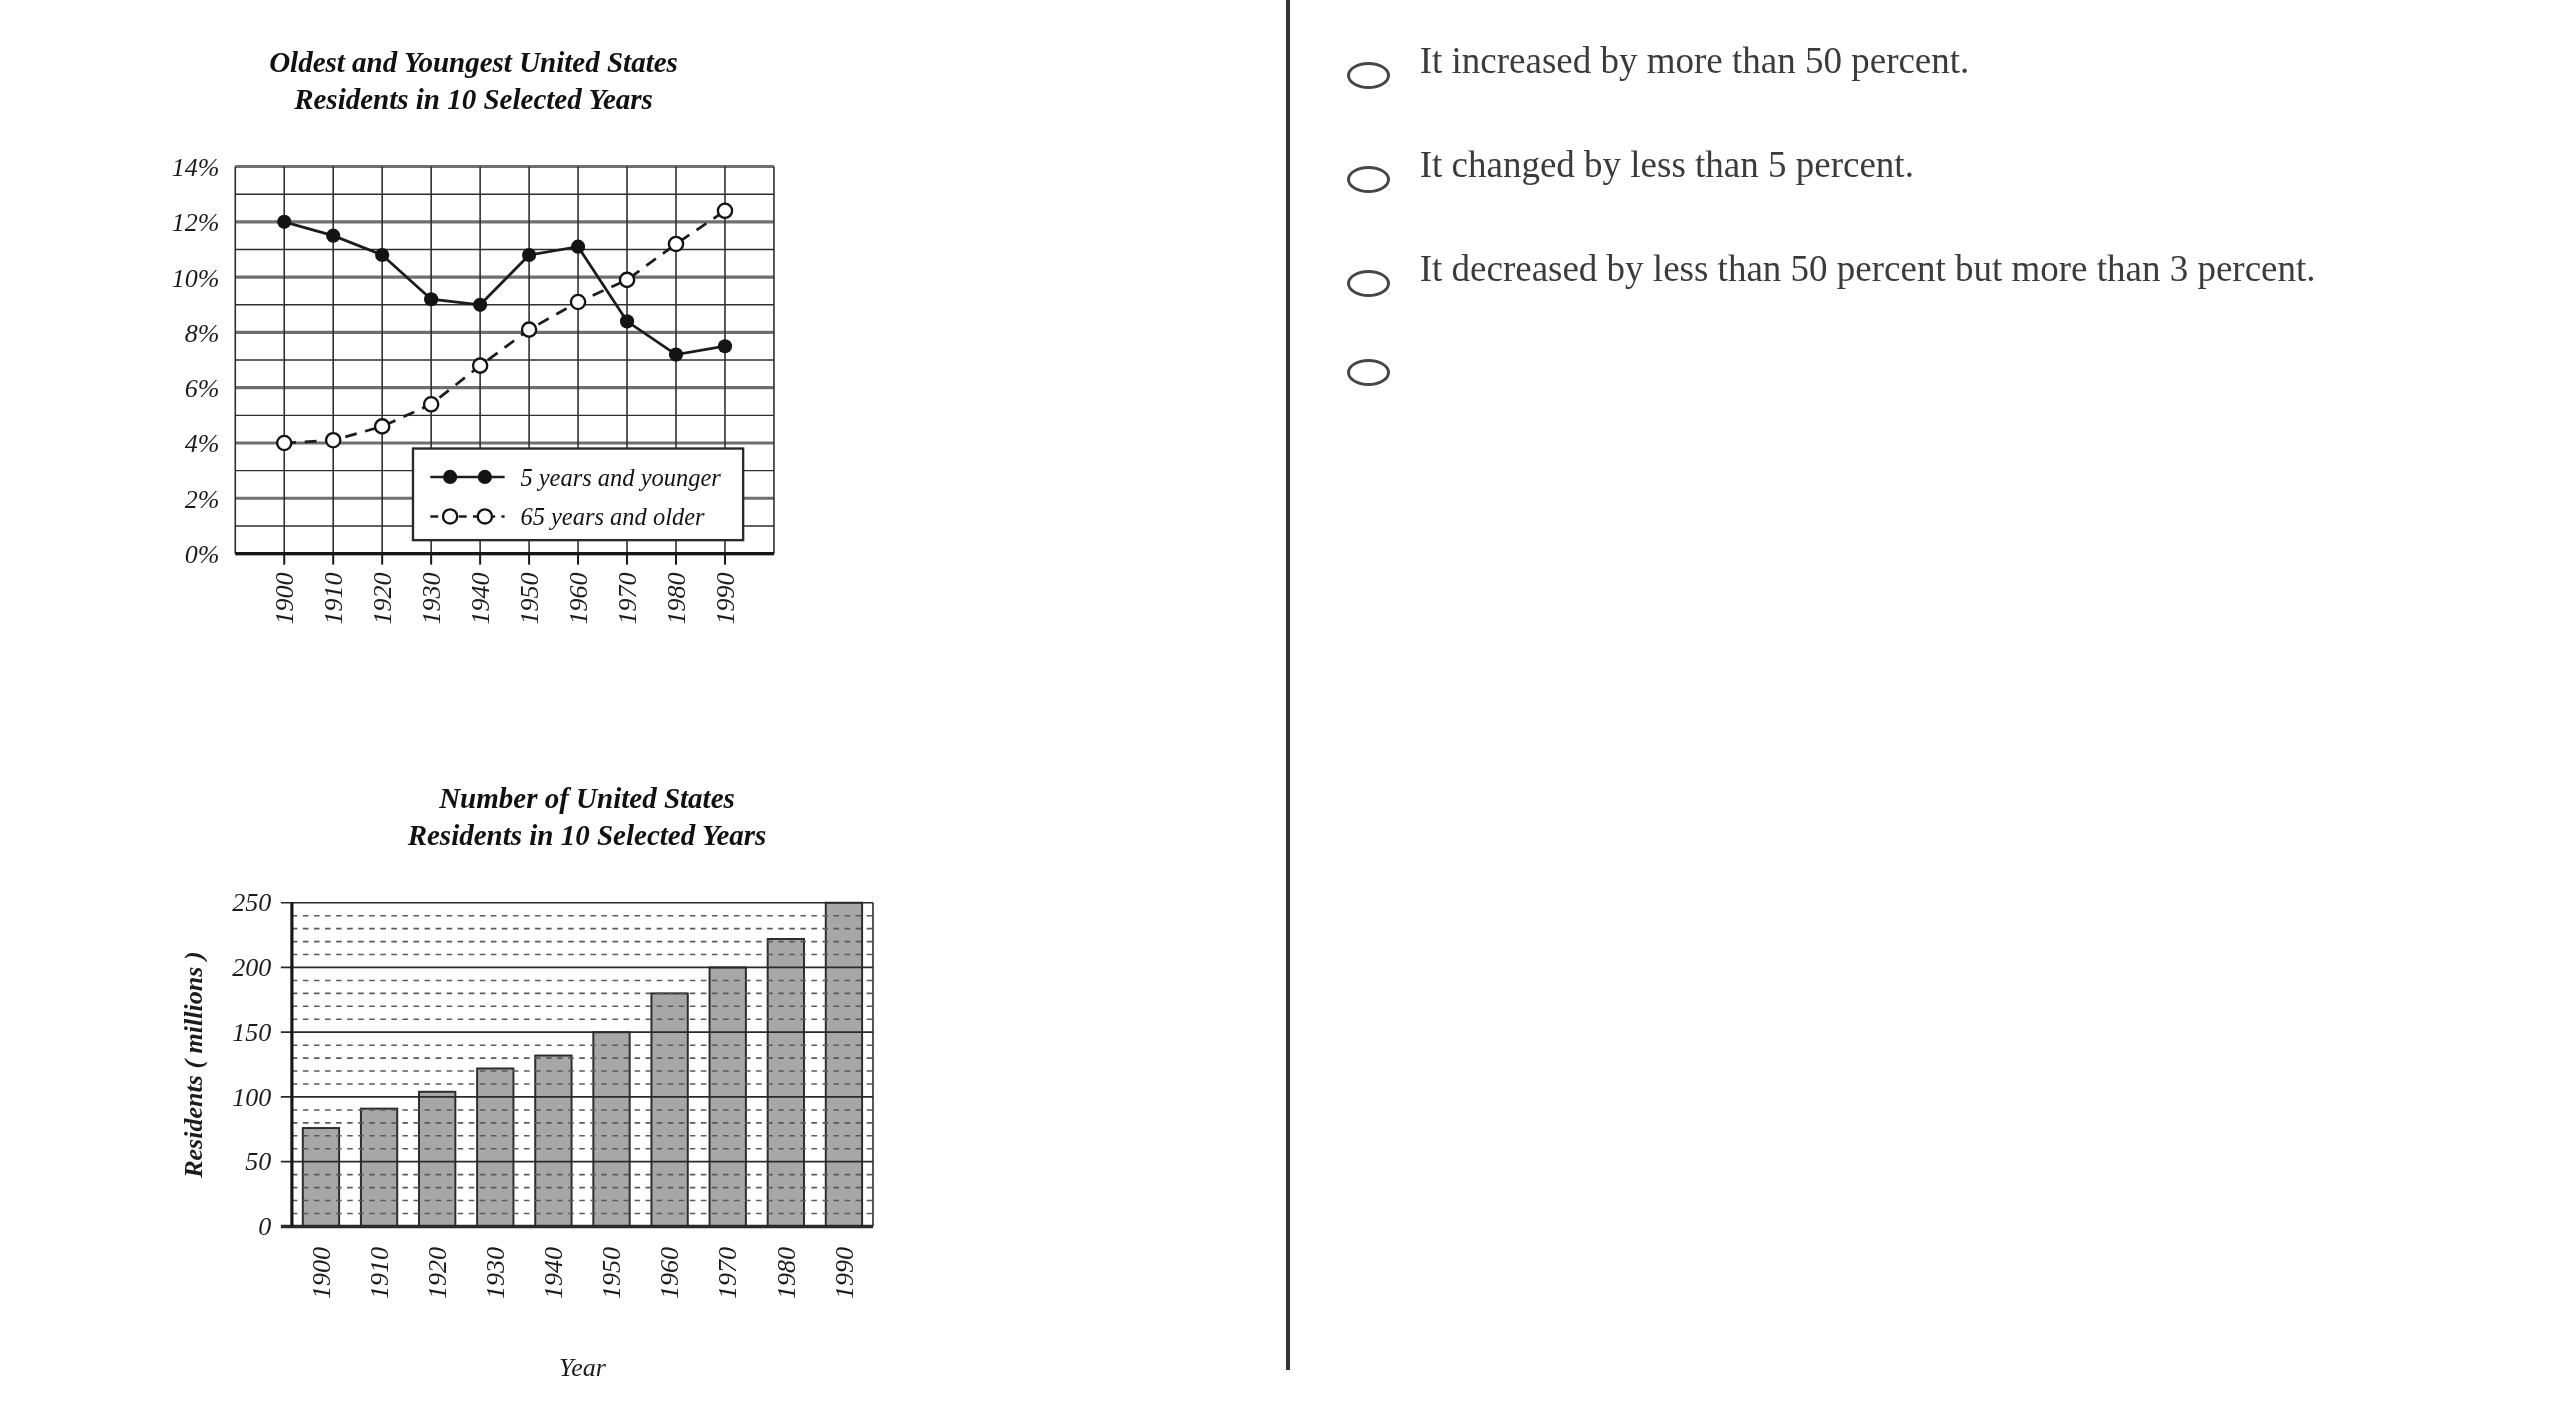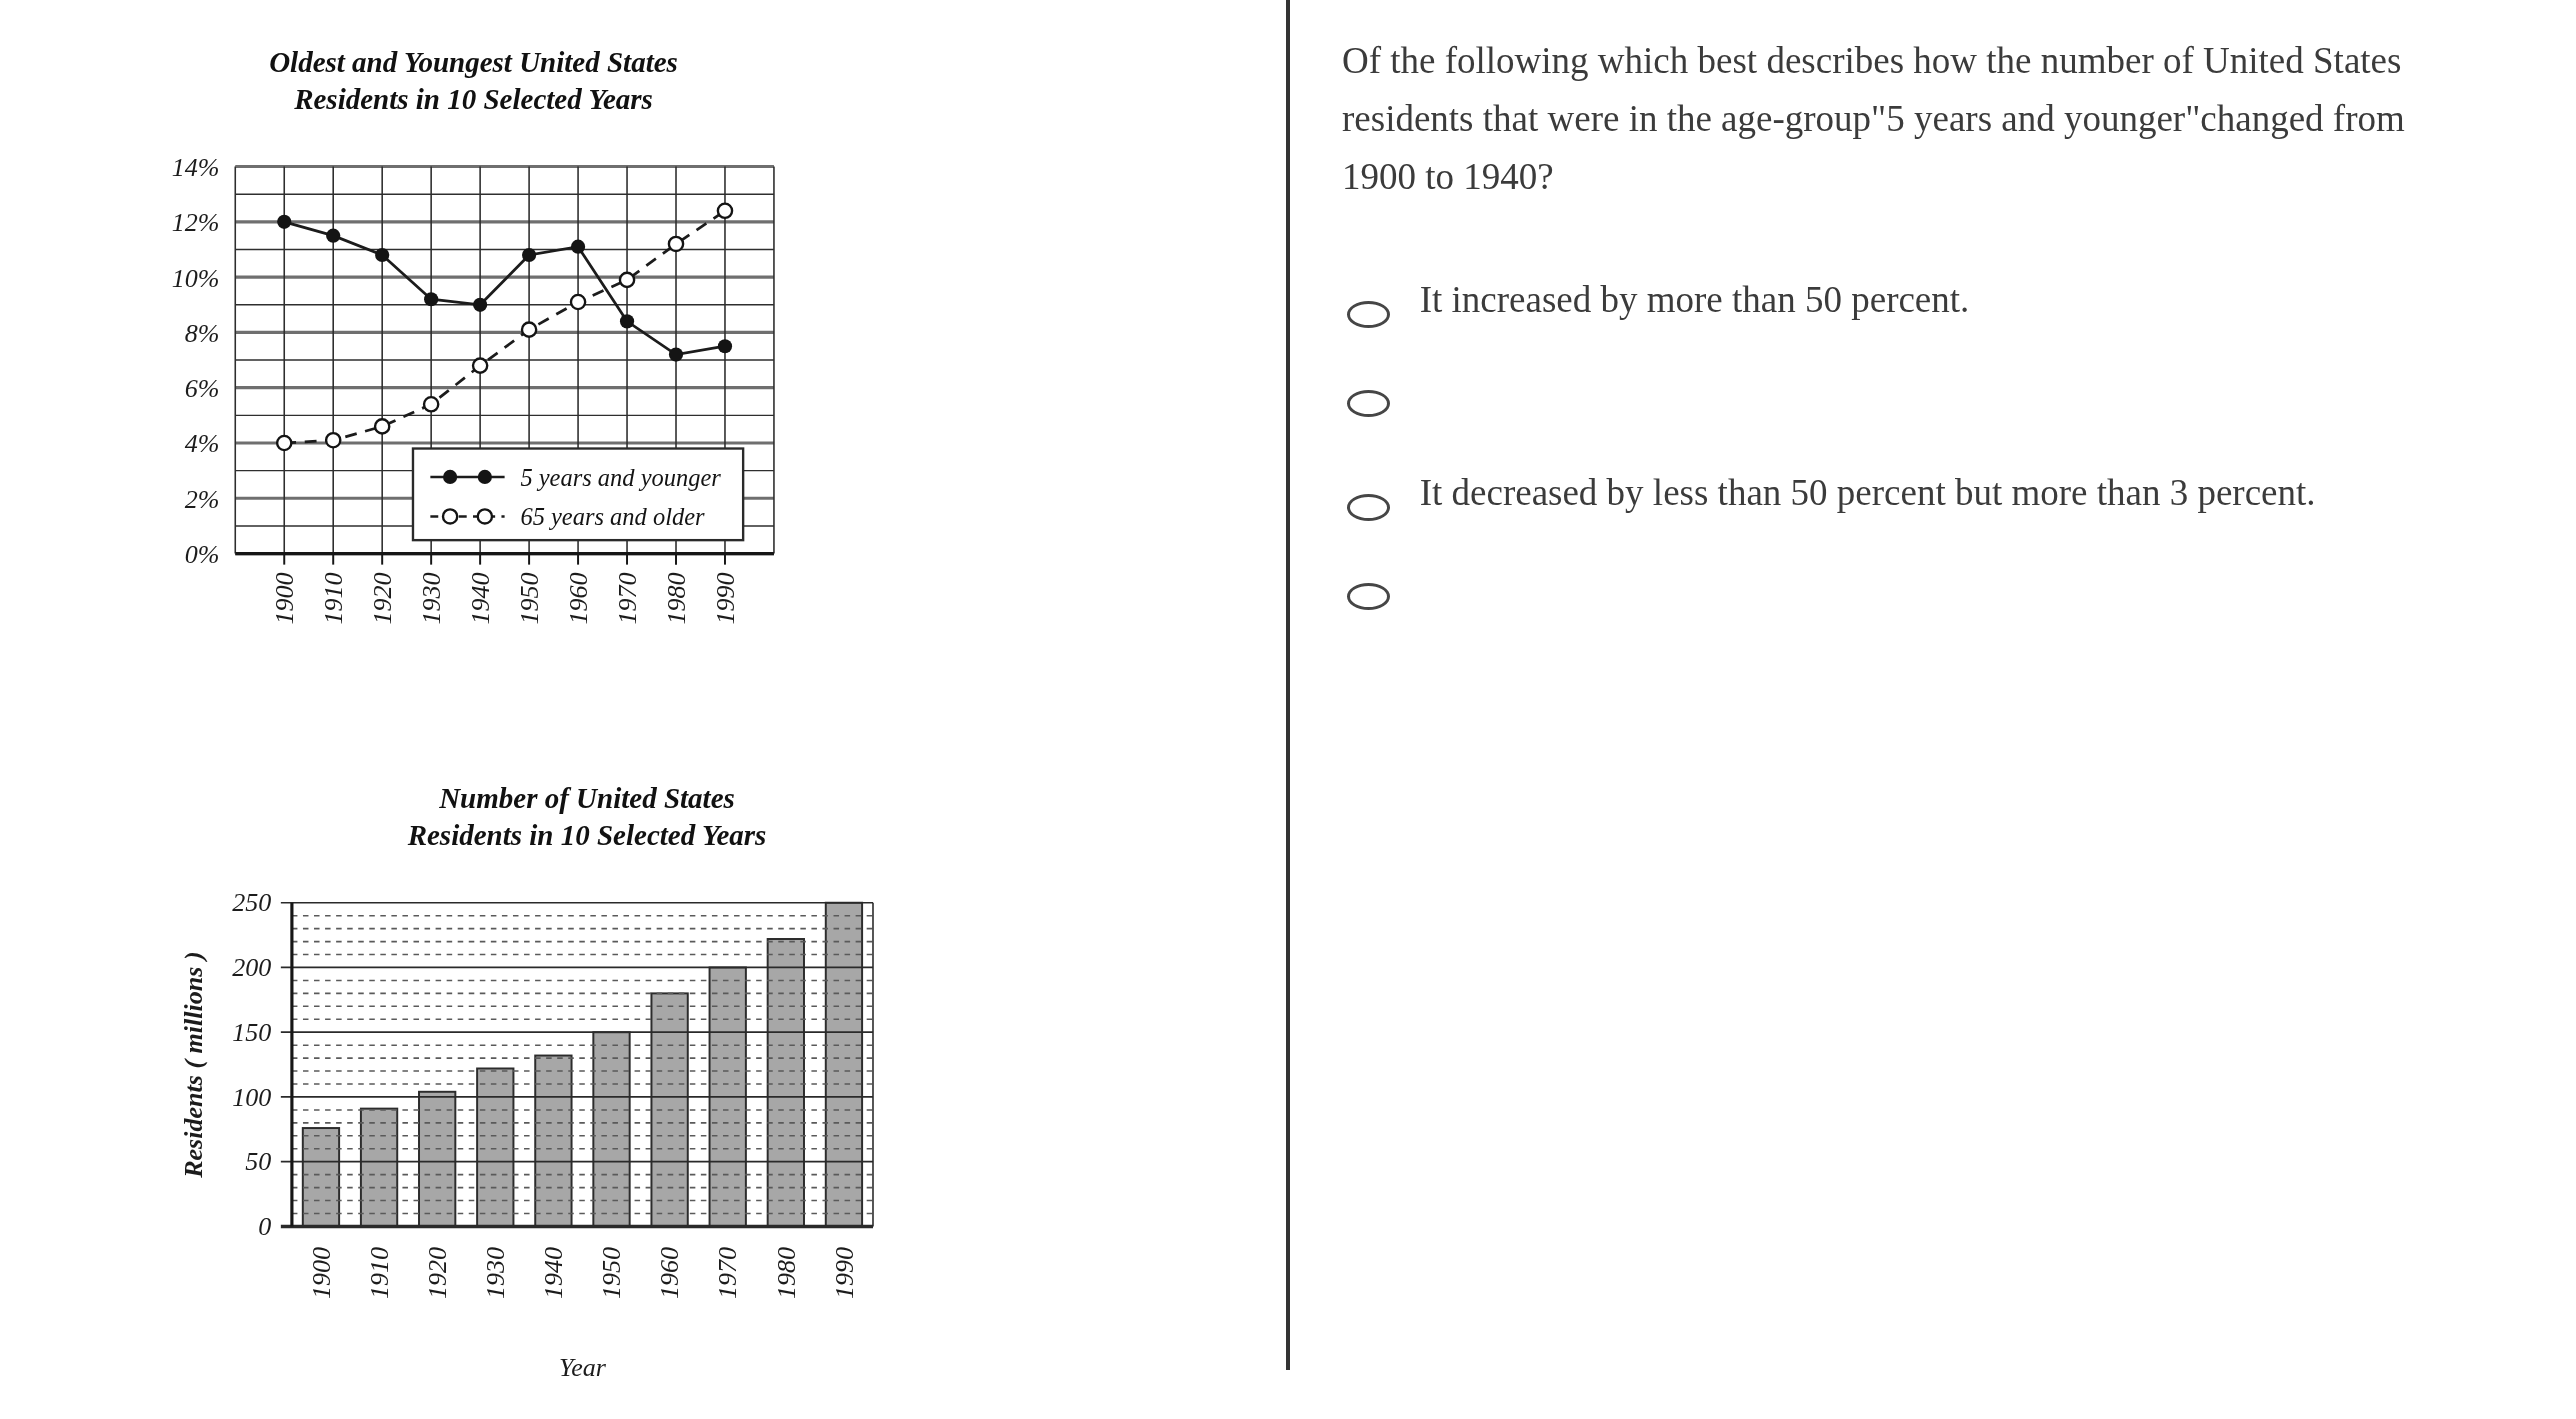--- a/index.html
+++ b/index.html
@@ -195,29 +195,29 @@
         <text transform="translate(910.1999999999999,514) rotate(-90)" text-anchor="end" class="tick">1990</text>
         <text x="568" y="678" text-anchor="middle" class="axis-label">Year</text>
         <text transform="translate(86,283) rotate(-90)" text-anchor="middle" class="axis-label-bold">Residents ( millions )</text>
       </svg></div>
 
 </div>
 
 <div id="panel-divider"></div>
 
 <div id="question-panel">
-  <div id="question-text">Of the following which best describes how the number of United States residents that were in the age-group"5 years and younger"changed from 1900 to 1940?</div>
 
   <div id="options-list">
     <div class="option">
       <span class="radio"></span>
       <span class="option-label">It increased by more than 50 percent.</span>
     </div>
     <div class="option">
       <span class="radio"></span>
+      <span class="option-label">It changed by less than 5 percent.</span>
     </div>
     <div class="option">
       <span class="radio"></span>
       <span class="option-label">It decreased by less than 50 percent but more than 3 percent.</span>
     </div>
     <div class="option">
       <span class="radio"></span>
     </div>
   </div>
 </div>

